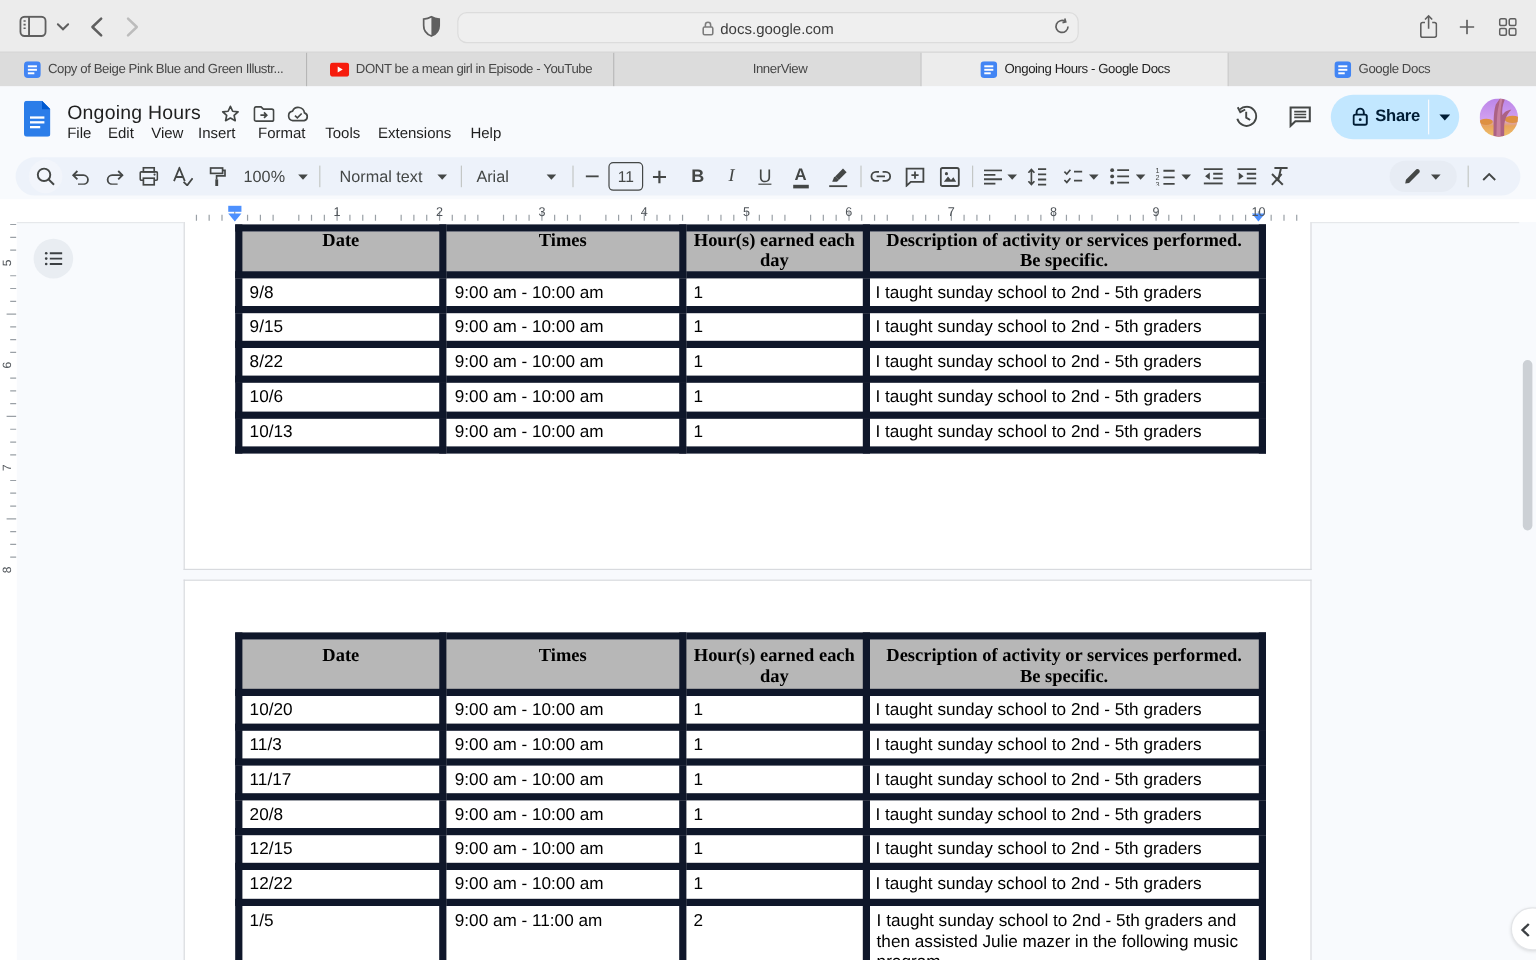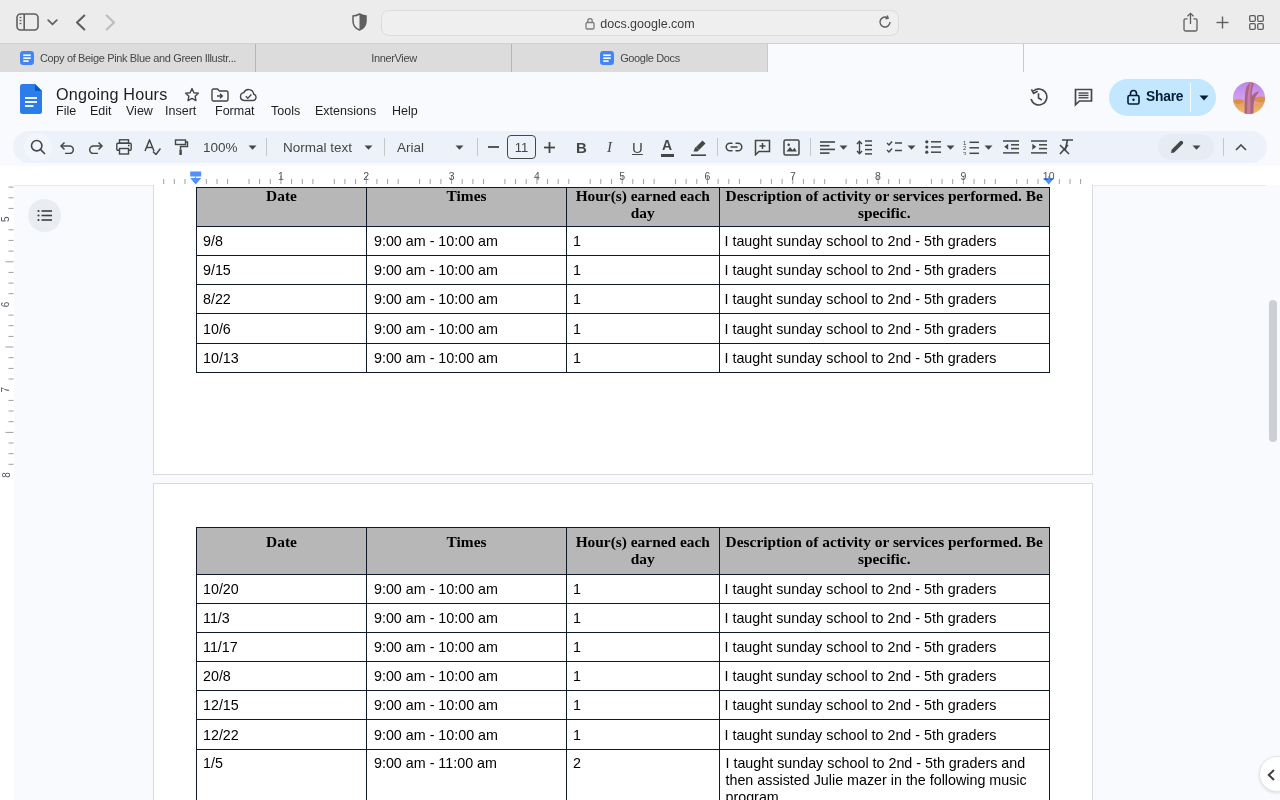--- a/index.html
+++ b/index.html
@@ -19,21 +19,21 @@
 .icn{position:absolute;display:flex;align-items:center;justify-content:center;color:#444746;}
 .tlabel{position:absolute;font-size:13.5px;color:#444746;white-space:nowrap;}
 #sharebtn{left:1109px;top:79px;width:107px;height:37px;background:#c2e7ff;border-radius:19px;}
 #sharediv{left:1190px;top:83px;width:1px;height:29px;background:#f8fafd;}
 #sharetext{left:1146px;top:89px;font-size:13.8px;font-weight:bold;color:#001d35;letter-spacing:-0.2px;}
 #hruler{left:0px;top:166px;width:1280px;height:19px;background:#fff;}
 #vruler{left:0;top:185px;width:14px;height:615px;background:#fff;}
 #page1{left:153px;top:185px;width:940px;height:290px;background:#fff;border-left:1px solid #d8dade;border-right:1px solid #d8dade;border-bottom:1px solid #d8dade;box-sizing:border-box;}
 #page2{left:153px;top:483px;width:940px;height:318px;background:#fff;border:1px solid #d8dade;border-bottom:none;box-sizing:border-box;}
 table{border-collapse:collapse;table-layout:fixed;}
-td,th{border:1px solid #0f172a;overflow:hidden;box-sizing:border-box;}
+td,th{border:6px solid #0f172a;overflow:hidden;box-sizing:border-box;}
 th{background:#b7b7b7;font-family:"Liberation Serif",serif;font-weight:bold;font-size:15.4px;line-height:16.5px;text-align:center;vertical-align:top;padding:0 5px;}
 td{font-size:14.3px;color:#000;vertical-align:middle;padding:0 0 0 6px;}
 .outlinebtn{left:28px;top:199px;width:33px;height:33px;border-radius:50%;background:#e9edf2;display:flex;align-items:center;justify-content:center;}
 #scrollthumb{left:1269px;top:300px;width:8px;height:142px;background:#ccd0d5;border-radius:4px;}
 </style></head><body>
 <div id="root">
 <div class="abs" id="topbar"></div>
 <div class="abs icn" style="left:16px;top:13px;">
       <svg width="23" height="18" viewBox="0 0 23 18" style="">
         <rect x="1" y="1" width="21" height="16" rx="3.5" fill="none" stroke="#5f5f5f" stroke-width="1.6"></rect>
@@ -100,21 +100,35 @@
     </div>
 <div class="abs" id="tabbar">
       <div class="tab"><span class="fav">
           <svg width="14" height="14" viewBox="0 0 13 13" style="">
             <rect x="0" y="0" width="13" height="13" rx="3" fill="#4285f4"></rect>
             <rect x="3" y="3.2" width="7" height="1.5" fill="#fff"></rect>
             <rect x="3" y="5.9" width="7" height="1.5" fill="#fff"></rect>
             <rect x="3" y="8.6" width="5" height="1.5" fill="#fff"></rect>
           </svg>
         </span>Copy of Beige Pink Blue and Green Illustr...</div>
+      <div class="tab"><span class="fav">
+          <svg width="16" height="12" viewBox="0 0 16 12" style="">
+            <rect x="0" y="0" width="16" height="12" rx="2.8" fill="#f61c0d"></rect>
+            <path d="M6.4 3.5 L10.6 6 L6.4 8.5 Z" fill="#fff"></path>
+          </svg>
+        </span>DONT be a mean girl in Episode - YouTube</div>
       <div class="tab" style="padding-left:20px">InnerView</div>
+      <div class="tab active"><span class="fav">
+          <svg width="14" height="14" viewBox="0 0 13 13" style="">
+            <rect x="0" y="0" width="13" height="13" rx="3" fill="#4285f4"></rect>
+            <rect x="3" y="3.2" width="7" height="1.5" fill="#fff"></rect>
+            <rect x="3" y="5.9" width="7" height="1.5" fill="#fff"></rect>
+            <rect x="3" y="8.6" width="5" height="1.5" fill="#fff"></rect>
+          </svg>
+        </span>Ongoing Hours - Google Docs</div>
       <div class="tab"><span class="fav">
           <svg width="14" height="14" viewBox="0 0 13 13" style="">
             <rect x="0" y="0" width="13" height="13" rx="3" fill="#4285f4"></rect>
             <rect x="3" y="3.2" width="7" height="1.5" fill="#fff"></rect>
             <rect x="3" y="5.9" width="7" height="1.5" fill="#fff"></rect>
             <rect x="3" y="8.6" width="5" height="1.5" fill="#fff"></rect>
           </svg>
         </span>Google Docs</div>
     </div>
 <div class="abs tabsep" style="left:255px"></div>

